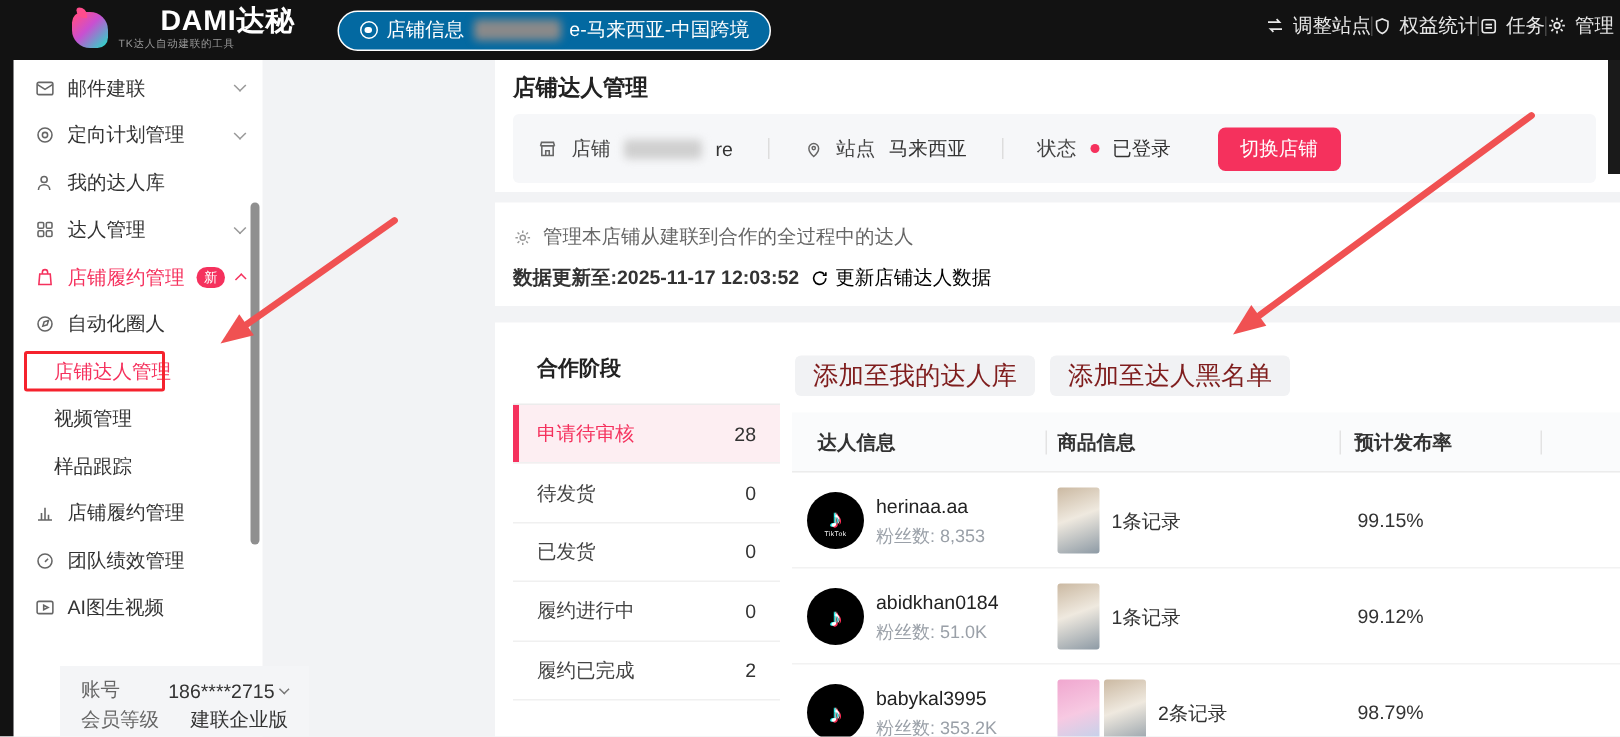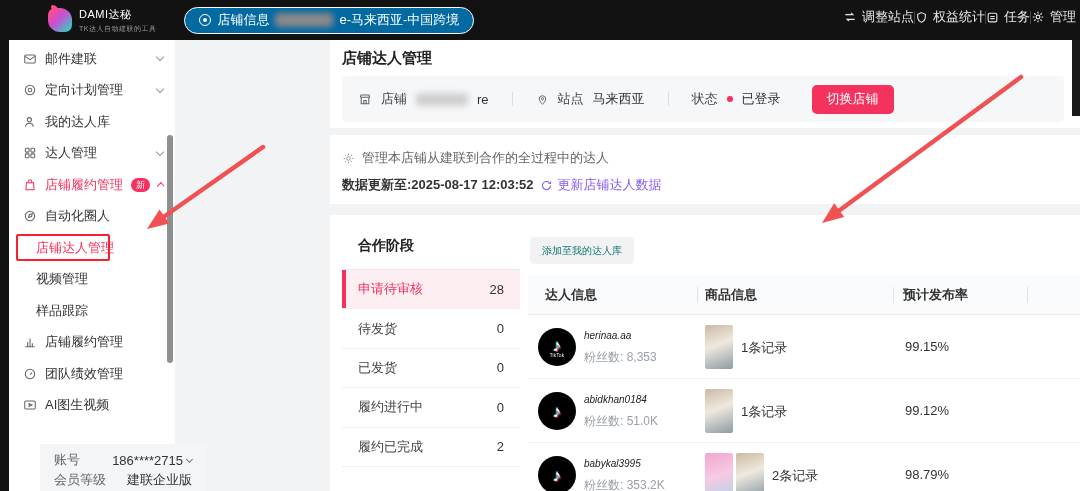--- a/index.html
+++ b/index.html
@@ -7,21 +7,21 @@
   body { font-family:"Liberation Sans","DejaVu Sans",sans-serif; background:#f2f3f5; color:#333; font-size:13px; }
   #app { position:relative; width:1080px; height:491px; overflow:hidden; }
 
   
   .topbar { position:absolute; left:0; top:0; width:1080px; height:40px; background:#121212; display:flex; align-items:center; z-index:10; }
   .left-strip { position:absolute; left:0; top:40px; width:9px; height:451px; background:#121212; z-index:9; }
   .right-strip { position:absolute; left:1072px; top:40px; width:8px; height:76px; background:#1a1a1a; z-index:9; }
   .logo-wrap { display:flex; align-items:center; gap:7px; margin-left:48px; }
   .logo-mark { width:24px; height:24px; border-radius:7px 12px 7px 12px; background:linear-gradient(135deg,#ff4d8d 10%,#c94fd1 45%,#2bd6c8 95%); position:relative; }
   .logo-mark:before { content:""; position:absolute; left:3px; top:-3px; width:7px; height:7px; background:#ff4d8d; border-radius:2px 6px 0 6px; }
-  .logo-text-title { color:#fff; font-weight:normal; font-size:11px; letter-spacing:.5px; line-height:15px; }
+  .logo-text-title { color:#fff; font-weight:bold; font-size:19px; letter-spacing:.5px; line-height:15px;margin-left:28px; }
   .logo-text-sub { color:#9a9a9a; font-size:7px; margin-top:2px; letter-spacing:.5px; }
   .shop-pill { margin-left:28px; height:27px; border:1.5px solid #fff; border-radius:14px; background:#0369a1; display:flex; align-items:center; gap:6px; padding:0 14px; color:#fff; }
   .radio-ico { width:12px; height:12px; border:1.5px solid #fff; border-radius:50%; position:relative; }
   .radio-ico:before { content:""; position:absolute; left:2.5px; top:2.5px; width:4.5px; height:4.5px; background:#fff; border-radius:50%; }
   .pill-smudge { width:58px; height:14px; background:#8a8a8a; border-radius:3px; filter:blur(3px); }
   .top-menu { position:absolute; right:4px; top:0; height:34px; display:flex; align-items:center; color:#e8e8e8; }
   .top-menu-item { display:flex; align-items:center; gap:5px; cursor:pointer; white-space:nowrap; }
   .top-sep { width:1px; height:13px; background:#454545; }
   .ico { display:inline-flex; align-items:center; justify-content:center; }
   .ico svg { display:block; }
@@ -55,42 +55,42 @@
   .vsep { width:1px; height:14px; background:#ddd; margin:0 14px; }
   .shop-smudge { width:52px; height:13px; background:#cfcfcf; border-radius:3px; filter:blur(3px); }
   .dot { width:6px; height:6px; border-radius:50%; background:#f5315d; }
   .switch-btn { margin-left:22px; background:#f5315d; color:#fff; border:none; border-radius:5px; height:29px; padding:0 15px; font-size:13px; cursor:pointer; font-family:inherit; }
 
   .card2 { top:135px; height:69px; padding:14px 0 0 12px; }
   .desc-line { display:flex; align-items:center; gap:7px; color:#666; }
   .desc-line .ico { color:#999; }
   .update-line { display:flex; align-items:center; gap:7px; margin-top:9px; }
   .update-time { color:#333; font-weight:bold; }
-  .refresh-link { color:#8b5cf6; display:flex; align-items:center; gap:4px; cursor:pointer; }
+  .refresh-link { color:#000000; display:flex; align-items:center; gap:4px; cursor:pointer; }
 
   .card3 { top:215px; height:276px; }
   .stage-panel { position:absolute; left:12px; top:0; width:178px; }
   .stage-title { font-weight:bold; font-size:14px; color:#222; padding:22px 0 14px 16px; border-bottom:1px solid #ececec; }
   .stage-row { height:39.4px; display:flex; align-items:center; padding:0 16px; border-bottom:1px solid #f0f0f0; cursor:pointer; color:#444; position:relative; }
   .stage-row .cnt { margin-left:auto; color:#333; }
   .stage-row.sel { background:#fdeef2; color:#f5315d; }
   .stage-row.sel:before { content:""; position:absolute; left:0; top:0; width:4px; height:100%; background:#f5315d; }
 
   .actions { position:absolute; left:200px; top:22px; display:flex; gap:10px; }
-  .act-btn { background:#f1f2f4; border:none; border-radius:4px; height:27px; padding:0 12px; font-size:10px; color:#0f766e; cursor:pointer; font-family:inherit; white-space:nowrap; }
+  .act-btn { background:#f1f2f4; border:none; border-radius:4px; height:27px; padding:0 12px; font-size:17px; color:#7f1d1d; cursor:pointer; font-family:inherit; white-space:nowrap; }
 
   .table { position:absolute; left:198px; top:60px; width:552px; }
   .thead { height:40px; background:#fafbfc; display:flex; align-items:center; font-weight:bold; color:#333; border-bottom:1px solid #ececec; position:relative; }
   .th1 { position:absolute; left:17px;text-align:center; } .th2 { position:absolute; left:177px; } .th3 { position:absolute; left:375px; }
   .col-sep { position:absolute; top:12px; width:1px; height:16px; background:#e3e3e3; }
   .trow { height:64px; border-bottom:1px solid #f2f2f2; position:relative; }
   .avatar { position:absolute; left:10px; top:13px; width:38px; height:38px; border-radius:50%; background:#000; display:flex; flex-direction:column; align-items:center; justify-content:center; }
   .note { color:#fff; font-size:17px; line-height:17px; text-shadow:-1px 0 0 #25f4ee, 1px 1px 0 #fe2c55; }
   .tt-word { color:#fff; font-size:4.5px; letter-spacing:.3px; margin-top:-1px; }
-  .uname { position:absolute; left:56px; top:15px; color:#222; font-size:10px;font-style:italic; }
+  .uname { position:absolute; left:56px; top:15px; color:#222; font-size:13px; }
   .fans { position:absolute; left:56px; top:34px; color:#9aa0a8; font-size:12px;text-align:right; }
   .thumb { position:absolute; top:10px; width:28px; height:44px; border-radius:2px; background:linear-gradient(160deg,#cbb9a2,#efe9df 45%,#8d9aa5); }
   .thumb.pink { background:linear-gradient(160deg,#f0a7cf,#f7c9e2 50%,#b9d4ec); }
   .records { position:absolute; top:24px; color:#333; }
   .rate { position:absolute; left:377px; top:24px; color:#333; }
 
   .arrows { position:absolute; left:0; top:0; width:1080px; height:491px; z-index:40; pointer-events:none; }
 </style>
 </head>
 <body>
@@ -305,21 +305,21 @@
     <div class="desc-line">
       <span class="ico">
           <svg width="13" height="13" viewBox="0 0 24 24" fill="none" stroke="currentColor" stroke-width="1.8">
             <circle cx="12" cy="12" r="3.2"></circle>
             <path d="M12 3v3M12 18v3M3 12h3M18 12h3M5.6 5.6l2.2 2.2M16.2 16.2l2.2 2.2M5.6 18.4l2.2-2.2M16.2 7.8l2.2-2.2"></path>
           </svg>
         </span>
       <span>管理本店铺从建联到合作的全过程中的达人</span>
     </div>
     <div class="update-line">
-      <span class="update-time">数据更新至:2025-08-17 12:03:52</span>
+      <span class="update-time">数据更新至:2025-11-17 12:03:52</span>
       <span class="refresh-link">
         <span class="ico">
             <svg width="13" height="13" viewBox="0 0 24 24" fill="none" stroke="currentColor" stroke-width="2">
               <path d="M19.5 12a7.5 7.5 0 1 1-2.2-5.3"></path>
               <path d="M19.5 4.5v3.7h-3.7"></path>
             </svg>
           </span>
         <span>更新店铺达人数据</span>
       </span>
     </div>
@@ -346,20 +346,21 @@
         <span class="cnt">0</span>
       </div>
       <div class="stage-row">
         <span>履约已完成</span>
         <span class="cnt">2</span>
       </div>
     </div>
 
     <div class="actions">
       <button class="act-btn">添加至我的达人库</button>
+      <button class="act-btn">添加至达人黑名单</button>
     </div>
 
     <div class="table">
       <div class="thead">
         <span class="th1">达人信息</span>
         <span class="col-sep" style="left:169px"></span>
         <span class="th2">商品信息</span>
         <span class="col-sep" style="left:365px"></span>
         <span class="th3">预计发布率</span>
         <span class="col-sep" style="left:499px"></span>

